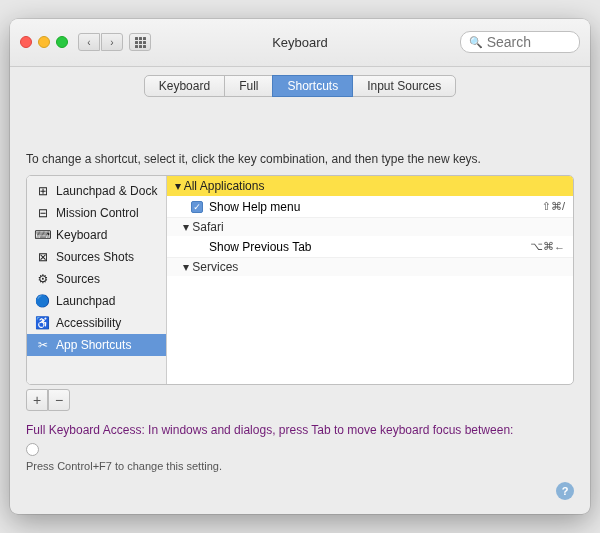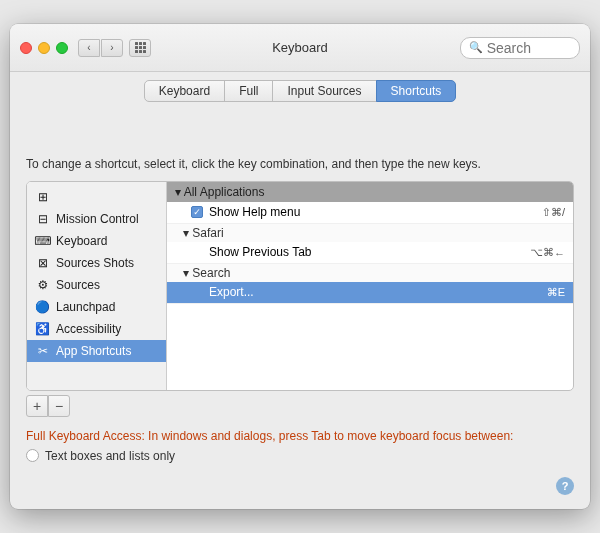--- a/index.html
+++ b/index.html
@@ -189,21 +189,21 @@
     }
     .shortcut-table {
       flex: 1;
       overflow-y: auto;
       font-size: 12px;
     }
     .shortcut-group-header {
       padding: 3px 8px;
       font-weight: 500;
       color: #222;
-      background: #a3a3a3;
+      background: #fde047;
     }
     .shortcut-row {
       display: flex;
       align-items: center;
       padding: 2px 8px 2px 24px;
       min-height: 22px;
       border-bottom: 1px solid #f0f0f0;
     }
     .shortcut-row.selected {
       background: #6396d8;
@@ -255,21 +255,21 @@
       color: #555;
       line-height: 1;
     }
     .icon-btn:first-child { border-radius: 3px 0 0 3px; }
     .icon-btn:last-child { border-radius: 0 3px 3px 0; margin-left: -1px; }
     .keyboard-access-section {
       margin-top: 12px;
     }
     .keyboard-access-title {
       font-size: 12px;
-      color: #c2410c;
+      color: #701a75;
       margin-bottom: 6px;
     }
     .radio-option {
       display: flex;
       align-items: center;
       gap: 6px;
       margin-bottom: 4px;
       font-size: 12px;
       color: #333;
     }
@@ -354,31 +354,32 @@
     <span class="title-text" data-interactable="false">Keyboard</span>
     <div class="search-box" data-interactable="true">
       <span class="search-icon-svg" data-interactable="false">🔍</span>
       <input class="search-input" type="text" data-interactable="true" placeholder="Search" style="">
     </div>
   </div>
 
   <div class="tabs-bar" data-interactable="false">
     <div class="tab" data-interactable="true">Keyboard</div>
     <div class="tab" data-interactable="true">Full</div>
+    <div class="tab active" data-interactable="true">Shortcuts</div>
     <div class="tab" data-interactable="true">Input Sources</div>
-    <div class="tab active" data-interactable="true">Shortcuts</div>
   </div>
 
   <div class="content-area" data-interactable="false">
     <p class="instruction-text" data-interactable="false">To change a shortcut, select it, click the key combination, and then type the new keys.</p>
 
     <div class="main-panel" data-interactable="false">
       <div class="sidebar" data-interactable="false">
         <div class="sidebar-item" data-interactable="true">
           <span class="sidebar-icon" data-interactable="false">⊞</span>
+          <span data-interactable="false">Launchpad &amp; Dock</span>
         </div>
         <div class="sidebar-item" data-interactable="true">
           <span class="sidebar-icon" data-interactable="false">⊟</span>
           <span data-interactable="false">Mission Control</span>
         </div>
         <div class="sidebar-item" data-interactable="true">
           <span class="sidebar-icon" data-interactable="false">⌨</span>
           <span data-interactable="false">Keyboard</span>
         </div>
         <div class="sidebar-item" data-interactable="true">
@@ -411,39 +412,34 @@
           </div>
           <span class="shortcut-name" data-interactable="false">Show Help menu</span>
           <span class="shortcut-key" data-interactable="false">⇧⌘/</span>
         </div>
         <div class="sub-group-header" data-interactable="false">▾ Safari</div>
         <div class="shortcut-row" data-interactable="true">
           <div class="checkbox-area" data-interactable="false"></div>
           <span class="shortcut-name" data-interactable="false">Show Previous Tab</span>
           <span class="shortcut-key" data-interactable="false">⌥⌘←</span>
         </div>
-        <div class="sub-group-header" data-interactable="false">▾ Search</div>
-        <div class="shortcut-row selected" data-interactable="true">
-          <div class="checkbox-area" data-interactable="false"></div>
-          <span class="shortcut-name" data-interactable="false">Export...</span>
-          <span class="shortcut-key" data-interactable="false">⌘E</span>
-        </div>
+        <div class="sub-group-header" data-interactable="false">▾ Services</div>
       </div>
     </div>
 
     <div class="bottom-buttons" data-interactable="false">
       <div class="icon-btn" data-interactable="true">+</div>
       <div class="icon-btn" data-interactable="true">−</div>
     </div>
 
     <div class="keyboard-access-section" data-interactable="false">
       <p class="keyboard-access-title" data-interactable="false">Full Keyboard Access: In windows and dialogs, press Tab to move keyboard focus between:</p>
       <div class="radio-option" data-interactable="true">
         <div class="radio-btn" data-interactable="true"></div>
-        <span data-interactable="false">Text boxes and lists only</span>
       </div>
+      <p class="help-note" data-interactable="false">Press Control+F7 to change this setting.</p>
     </div>
   </div>
 
   <div style="position: relative; height: 30px;" data-interactable="false">
     <div class="help-btn" data-interactable="true">?</div>
   </div>
 </div>
 
 </body></html>

